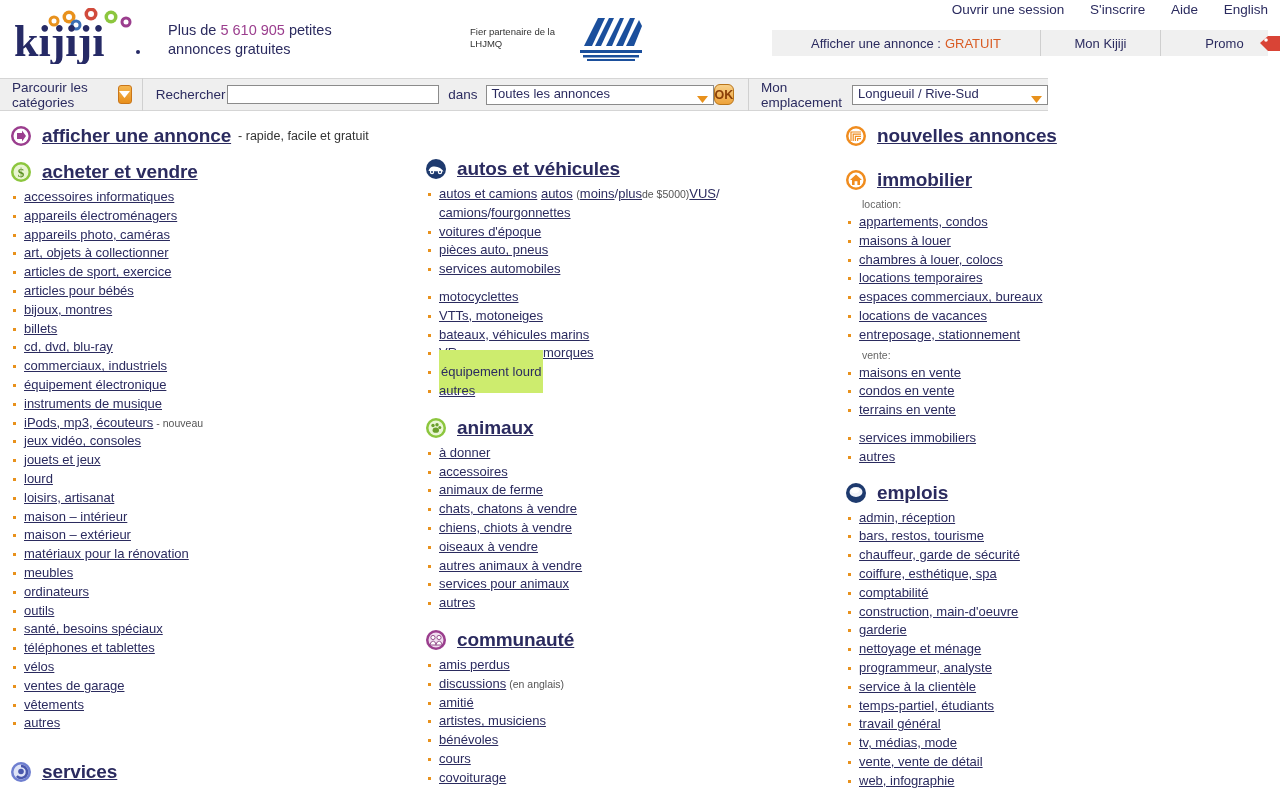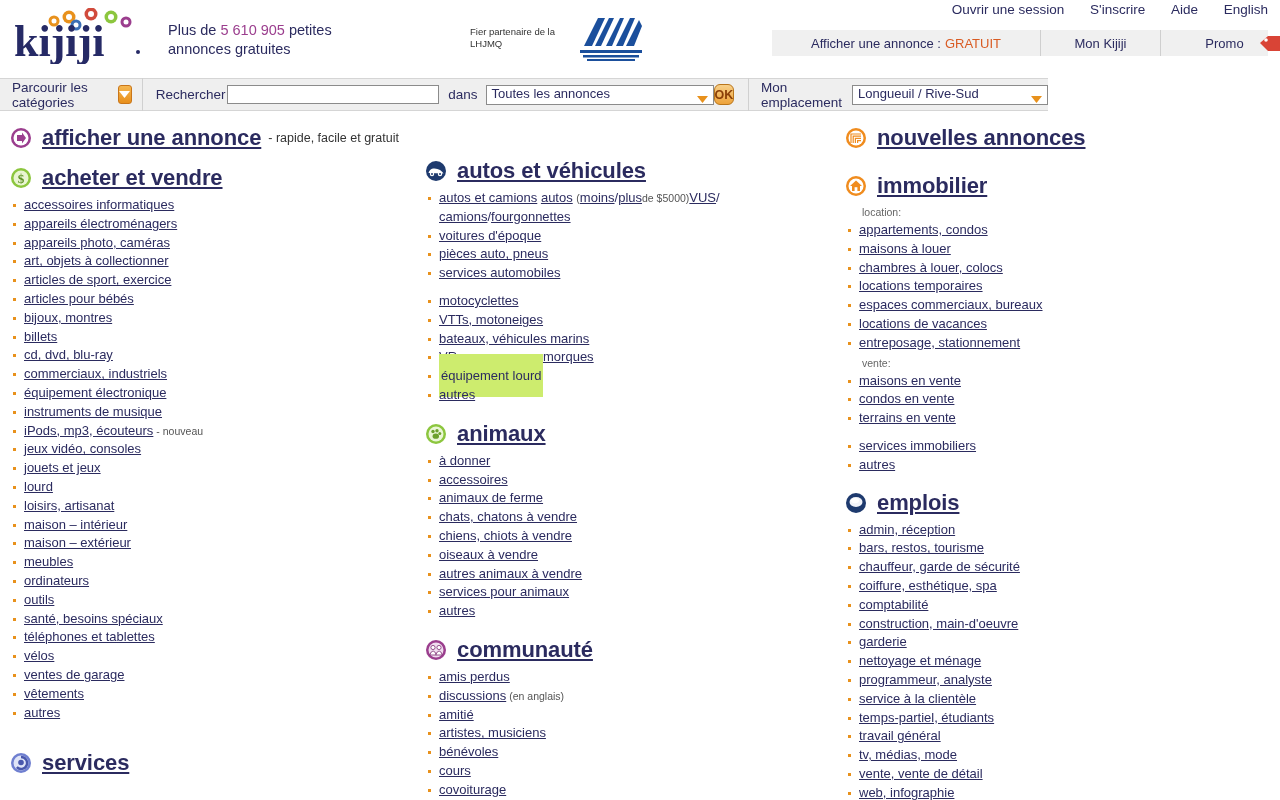--- a/index.html
+++ b/index.html
@@ -192,21 +192,21 @@
     align-items: center;
     margin-bottom: 5px;
     margin-top: 14px;
   }
   .sec-head .ico {
     width: 22px; height: 22px;
     margin-right: 10px;
     flex: 0 0 22px;
   }
   .sec-head .ttl {
-    font-size: 22px;
+    font-size: 19px;
     font-weight: bold;
     color: #2b2b5f;
     text-decoration: underline;
     cursor: pointer;
     letter-spacing: -0.1px;
   }
   .sec-head .sub {
     font-size: 12.5px;
     color: #333;
     margin-left: 7px;
@@ -428,20 +428,21 @@
         <li><a>commerciaux, industriels</a></li>
         <li><a>équipement électronique</a></li>
         <li><a>instruments de musique</a></li>
         <li><a>iPods, mp3, écouteurs</a><span class="note">- nouveau</span></li>
         <li><a>jeux vidéo, consoles</a></li>
         <li><a>jouets et jeux</a></li>
         <li><a>lourd</a></li>
         <li><a>loisirs, artisanat</a></li>
         <li><a>maison – intérieur</a></li>
         <li><a>maison – extérieur</a></li>
+        <li><a>matériaux pour la rénovation</a></li>
         <li><a>meubles</a></li>
         <li><a>ordinateurs</a></li>
         <li><a>outils</a></li>
         <li><a>santé, besoins spéciaux</a></li>
         <li><a>téléphones et tablettes</a></li>
         <li><a>vélos</a></li>
         <li><a>ventes de garage</a></li>
         <li><a>vêtements</a></li>
         <li><a>autres</a></li>
       </ul>

